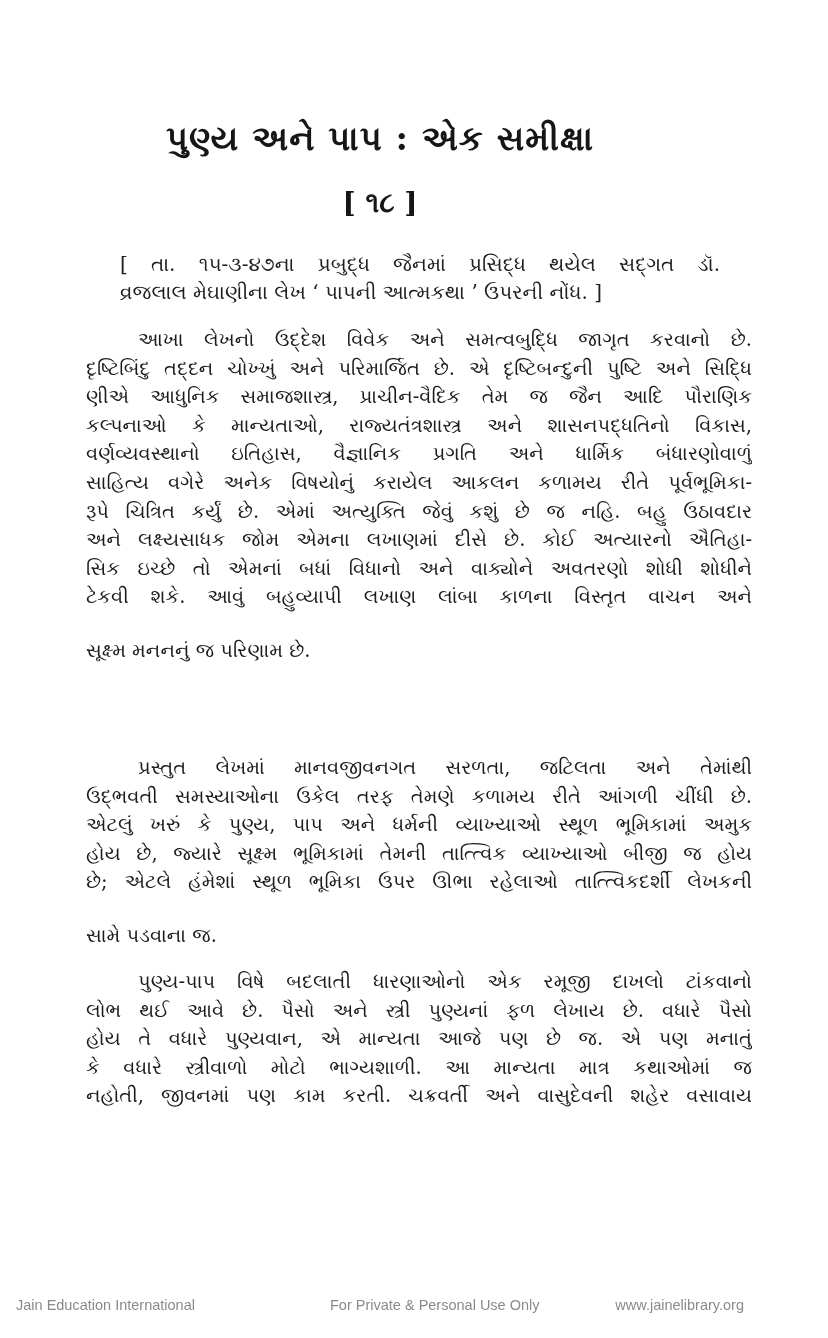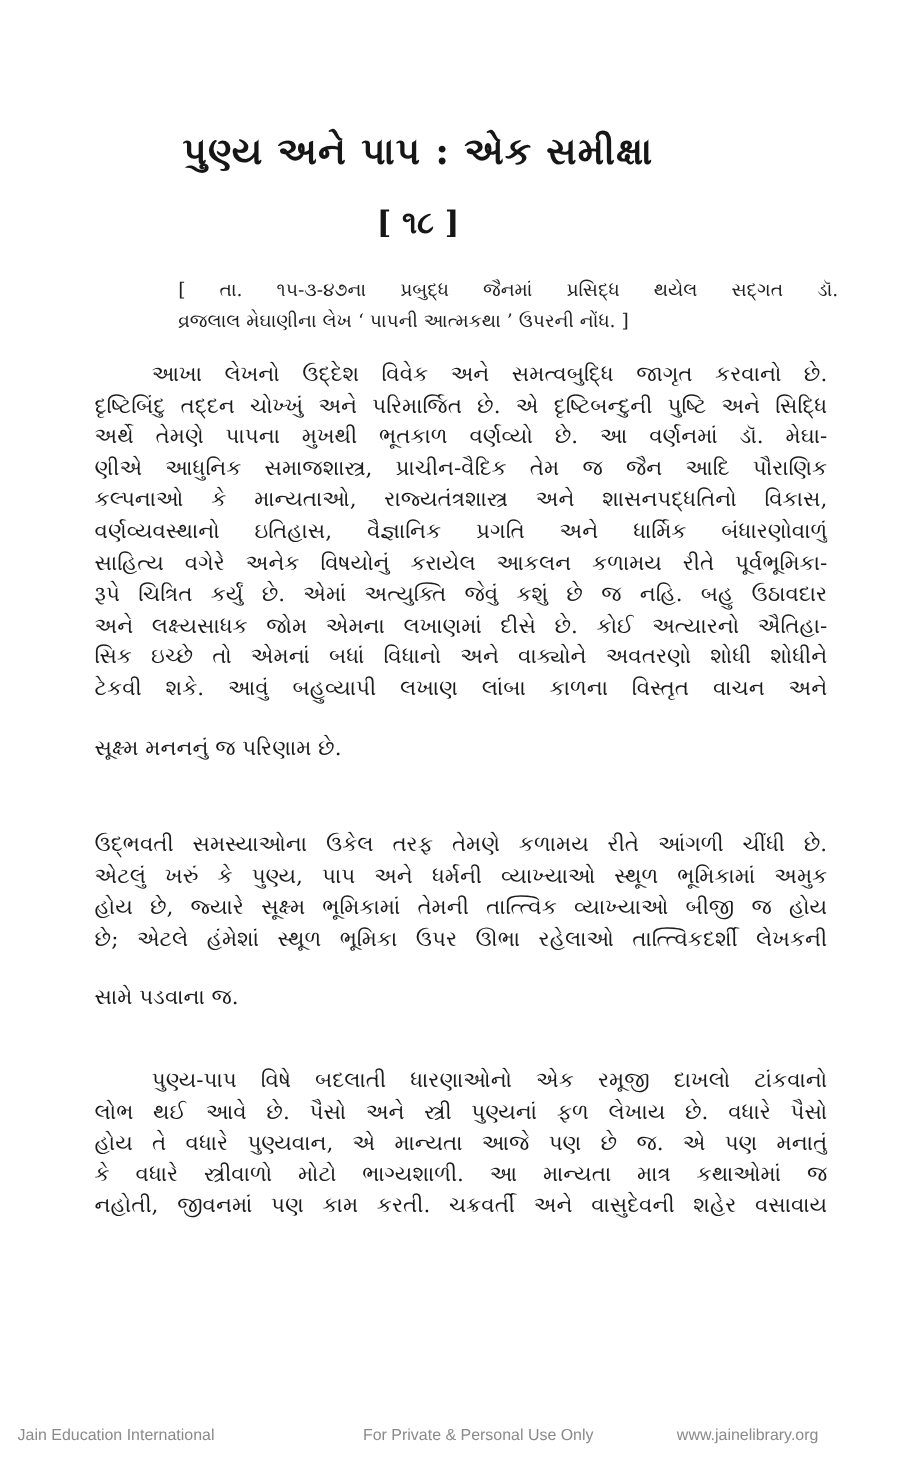--- a/index.html
+++ b/index.html
@@ -38,24 +38,23 @@
       text-align: center;
       font-size: 28px;
       font-weight: bold;
       color: #161616;
     }
     .note {
       position: absolute;
       left: 120px;
       width: 600px;
       top: 250px;
-      font-size: 17px;
+      font-size: 20px;
       line-height: 28px;
       color: #202020;
-      margin-left: 42px;
     }
     .note .line {
       display: block;
       white-space: nowrap;
       text-align: justify;
       text-align-last: justify;
     }
     .body-text {
       position: absolute;
       left: 86px;
@@ -111,33 +110,33 @@
   <div class="chapter-number">[ ૧૮ ]</div>
 
   <div class="note">
     <span class="line">[ તા. ૧૫-૩-૪૭ના પ્રબુદ્ધ જૈનમાં પ્રસિદ્ધ થયેલ સદ્‌ગત ડૉ.</span>
     <span class="line" style="text-align-last:left;">વ્રજલાલ મેઘાણીના લેખ ‘ પાપની આત્મકથા ’ ઉપરની નોંધ. ]</span>
   </div>
 
   <div class="body-text" id="para1">
     <span class="line indent"><b class="lead-word">આખા</b><span> લેખનો ઉદ્દેશ  વિવેક અને સમત્વબુદ્ધિ જાગૃત કરવાનો છે.</span></span>
     <span class="line">દૃષ્ટિબિંદુ તદ્દન ચોખ્ખું અને પરિમાર્જિત છે. એ દૃષ્ટિબન્દુની પુષ્ટિ અને સિદ્ધિ</span>
-    <span class="line">અર્થે તેમણે પાપના મુખથી ભૂતકાળ વર્ણવ્યો છે. આ વર્ણનમાં ડૉ. મેઘા-</span>
     <span class="line">ણીએ આધુનિક સમાજશાસ્ત્ર, પ્રાચીન-વૈદિક તેમ જ જૈન આદિ પૌરાણિક</span>
     <span class="line">કલ્પનાઓ કે માન્યતાઓ, રાજ્યતંત્રશાસ્ત્ર અને શાસનપદ્ધતિનો વિકાસ,</span>
     <span class="line">વર્ણવ્યવસ્થાનો ઇતિહાસ, વૈજ્ઞાનિક પ્રગતિ અને ધાર્મિક બંધારણોવાળું</span>
     <span class="line">સાહિત્ય વગેરે અનેક વિષયોનું કરાયેલ આકલન કળામય રીતે પૂર્વભૂમિકા-</span>
     <span class="line">રૂપે ચિત્રિત કર્યું છે. એમાં અત્યુક્તિ જેવું કશું છે જ નહિ. બહુ ઉઠાવદાર</span>
     <span class="line">અને લક્ષ્યસાધક જોમ એમના લખાણમાં દીસે છે. કોઈ અત્યારનો ઐતિહા-</span>
     <span class="line">સિક ઇચ્છે તો એમનાં બધાં વિધાનો અને વાક્યોને અવતરણો શોધી શોધીને</span>
     <span class="line">ટેકવી શકે. આવું બહુવ્યાપી લખાણ લાંબા કાળના વિસ્તૃત વાચન અને</span>
     <span class="line last">સૂક્ષ્મ મનનનું જ પરિણામ છે.</span>
   </div>
 
   <div class="body-text" id="para2">
+    <span class="line indent">પ્રસ્તુત લેખમાં માનવજીવનગત સરળતા, જટિલતા અને તેમાંથી</span>
     <span class="line">ઉદ્‌ભવતી સમસ્યાઓના ઉકેલ તરફ તેમણે કળામય રીતે આંગળી ચીંધી છે.</span>
     <span class="line">એટલું ખરું કે પુણ્ય, પાપ અને ધર્મની વ્યાખ્યાઓ સ્થૂળ ભૂમિકામાં અમુક</span>
     <span class="line">હોય છે, જ્યારે સૂક્ષ્મ ભૂમિકામાં તેમની તાત્ત્વિક વ્યાખ્યાઓ બીજી જ હોય</span>
     <span class="line">છે; એટલે હંમેશાં સ્થૂળ ભૂમિકા ઉપર ઊભા રહેલાઓ તાત્ત્વિકદર્શી લેખકની</span>
     <span class="line last">સામે પડવાના જ.</span>
   </div>
 
   <div class="body-text" id="para3">
     <span class="line indent">પુણ્ય-પાપ વિષે બદલાતી ધારણાઓનો એક રમૂજી દાખલો ટાંકવાનો</span>
     <span class="line">લોભ થઈ આવે છે. પૈસો અને સ્ત્રી પુણ્યનાં ફળ લેખાય છે. વધારે પૈસો</span>

